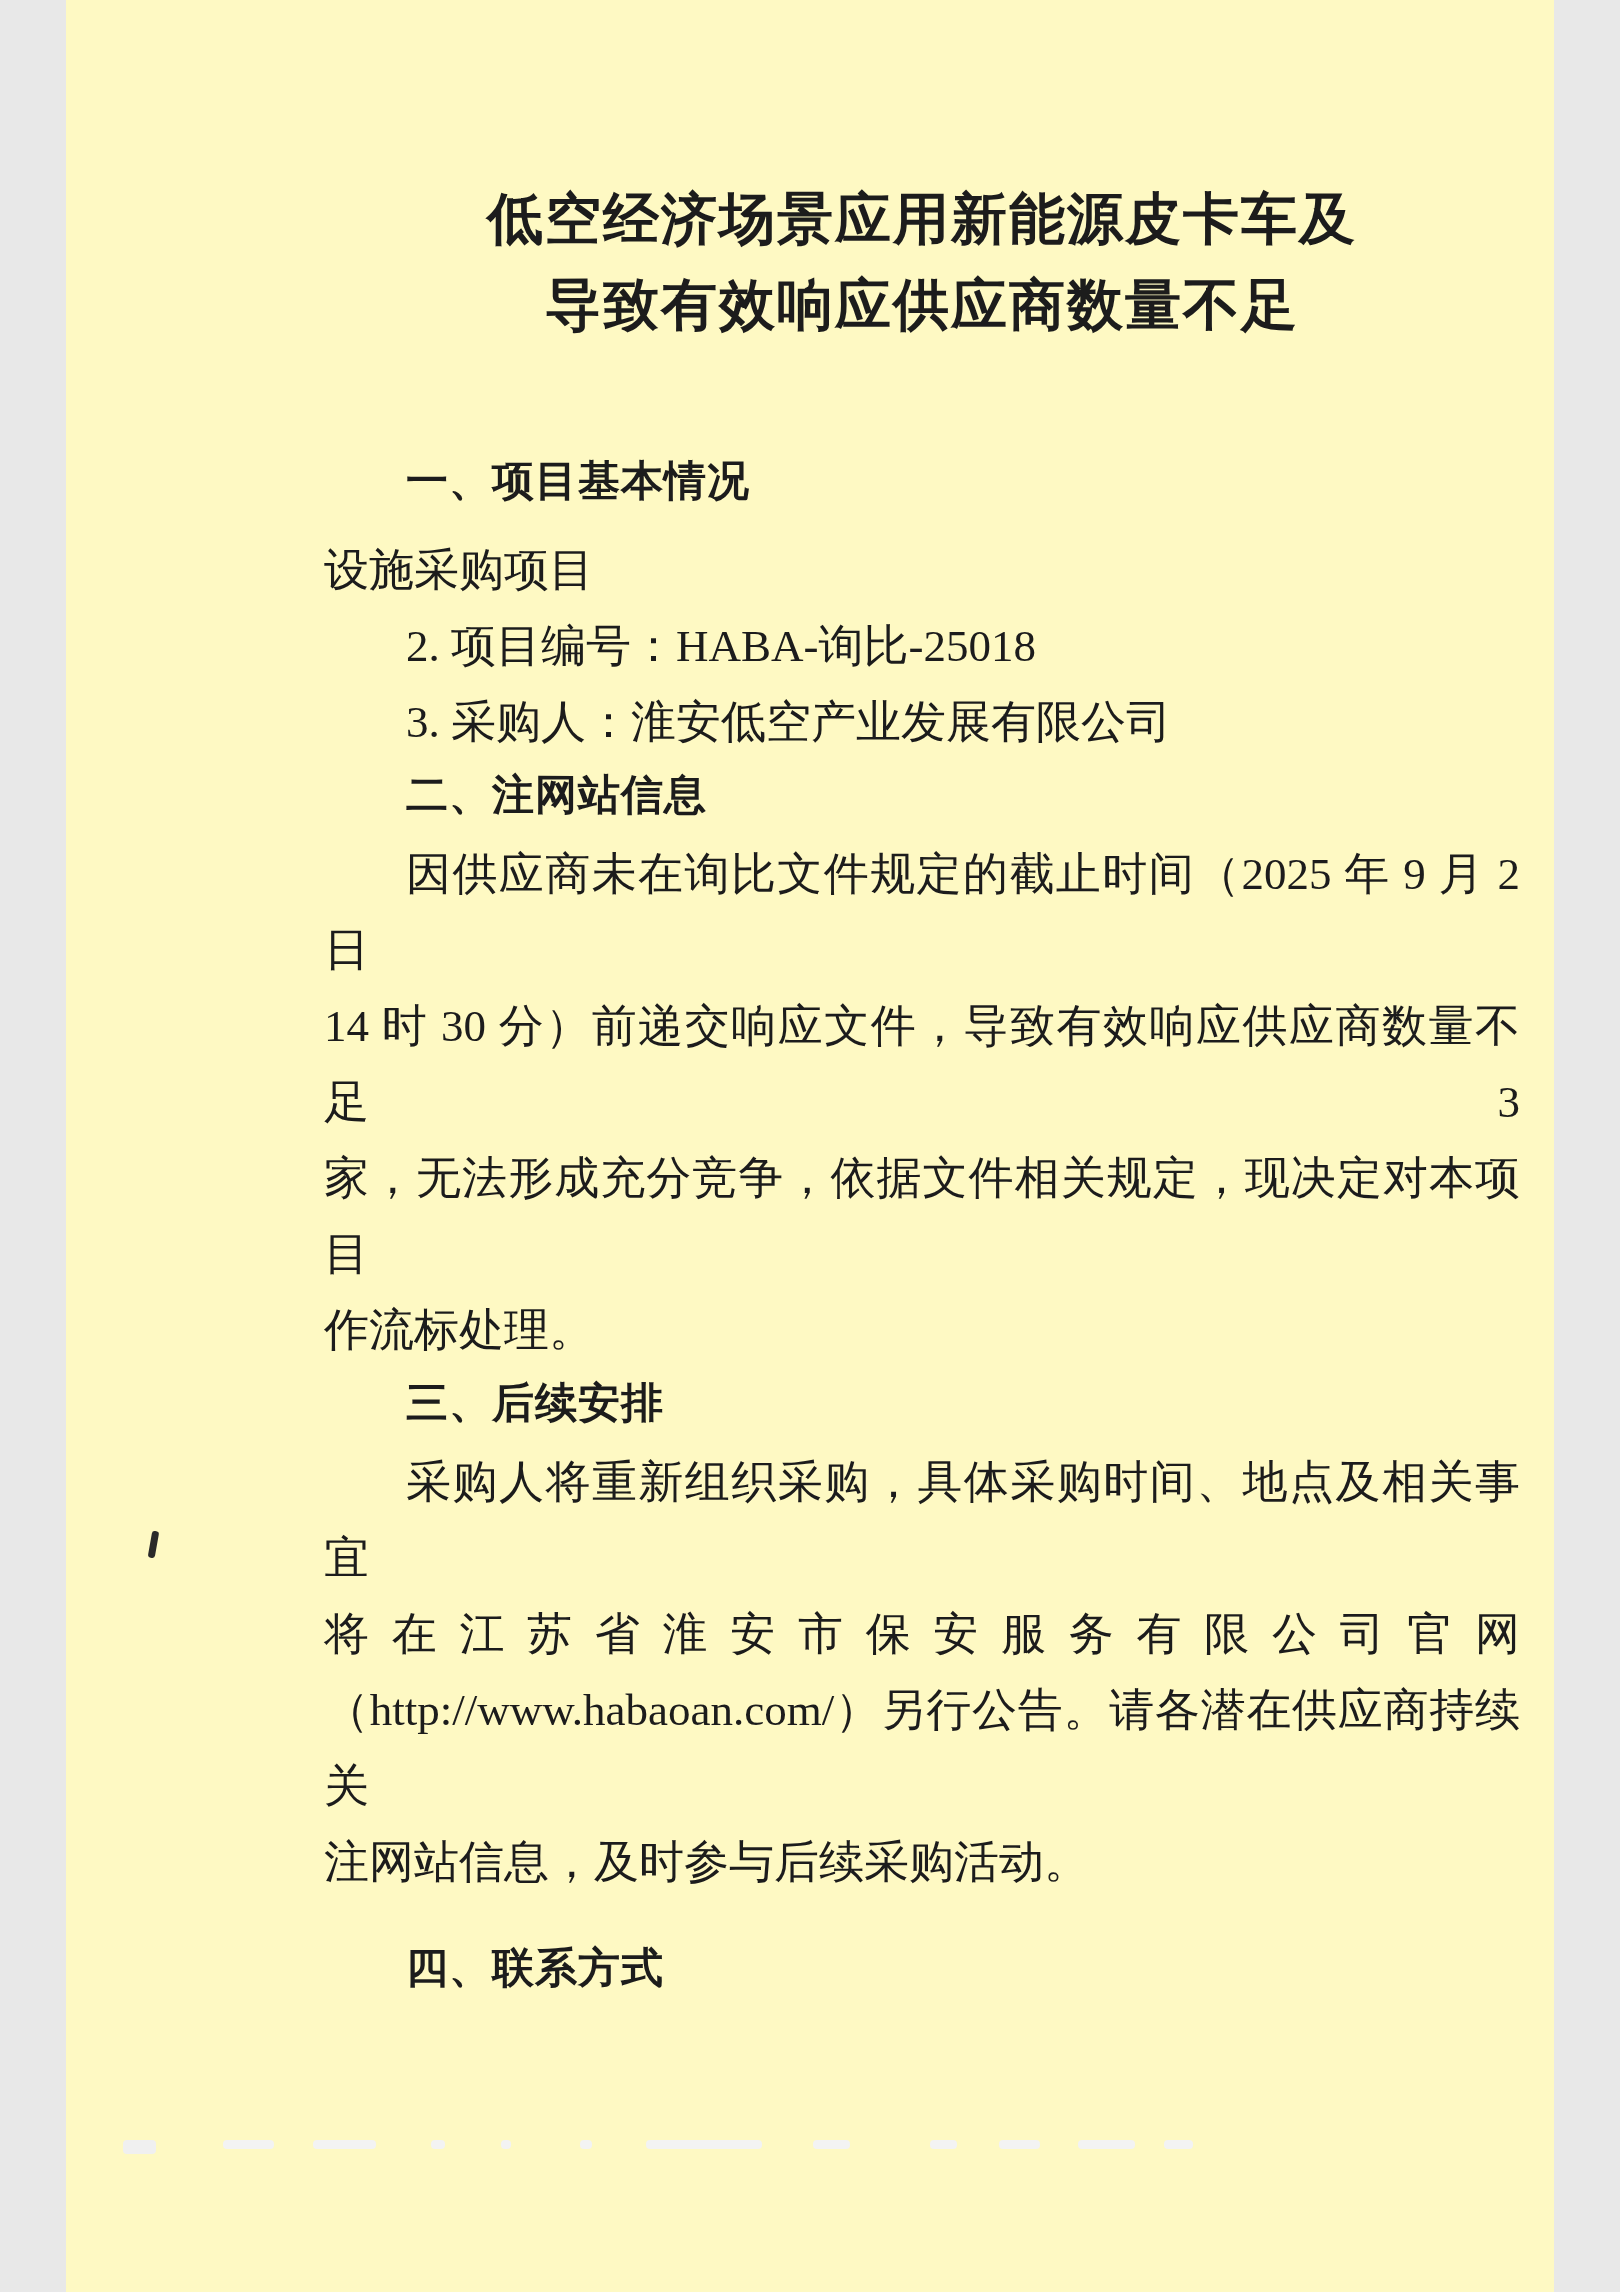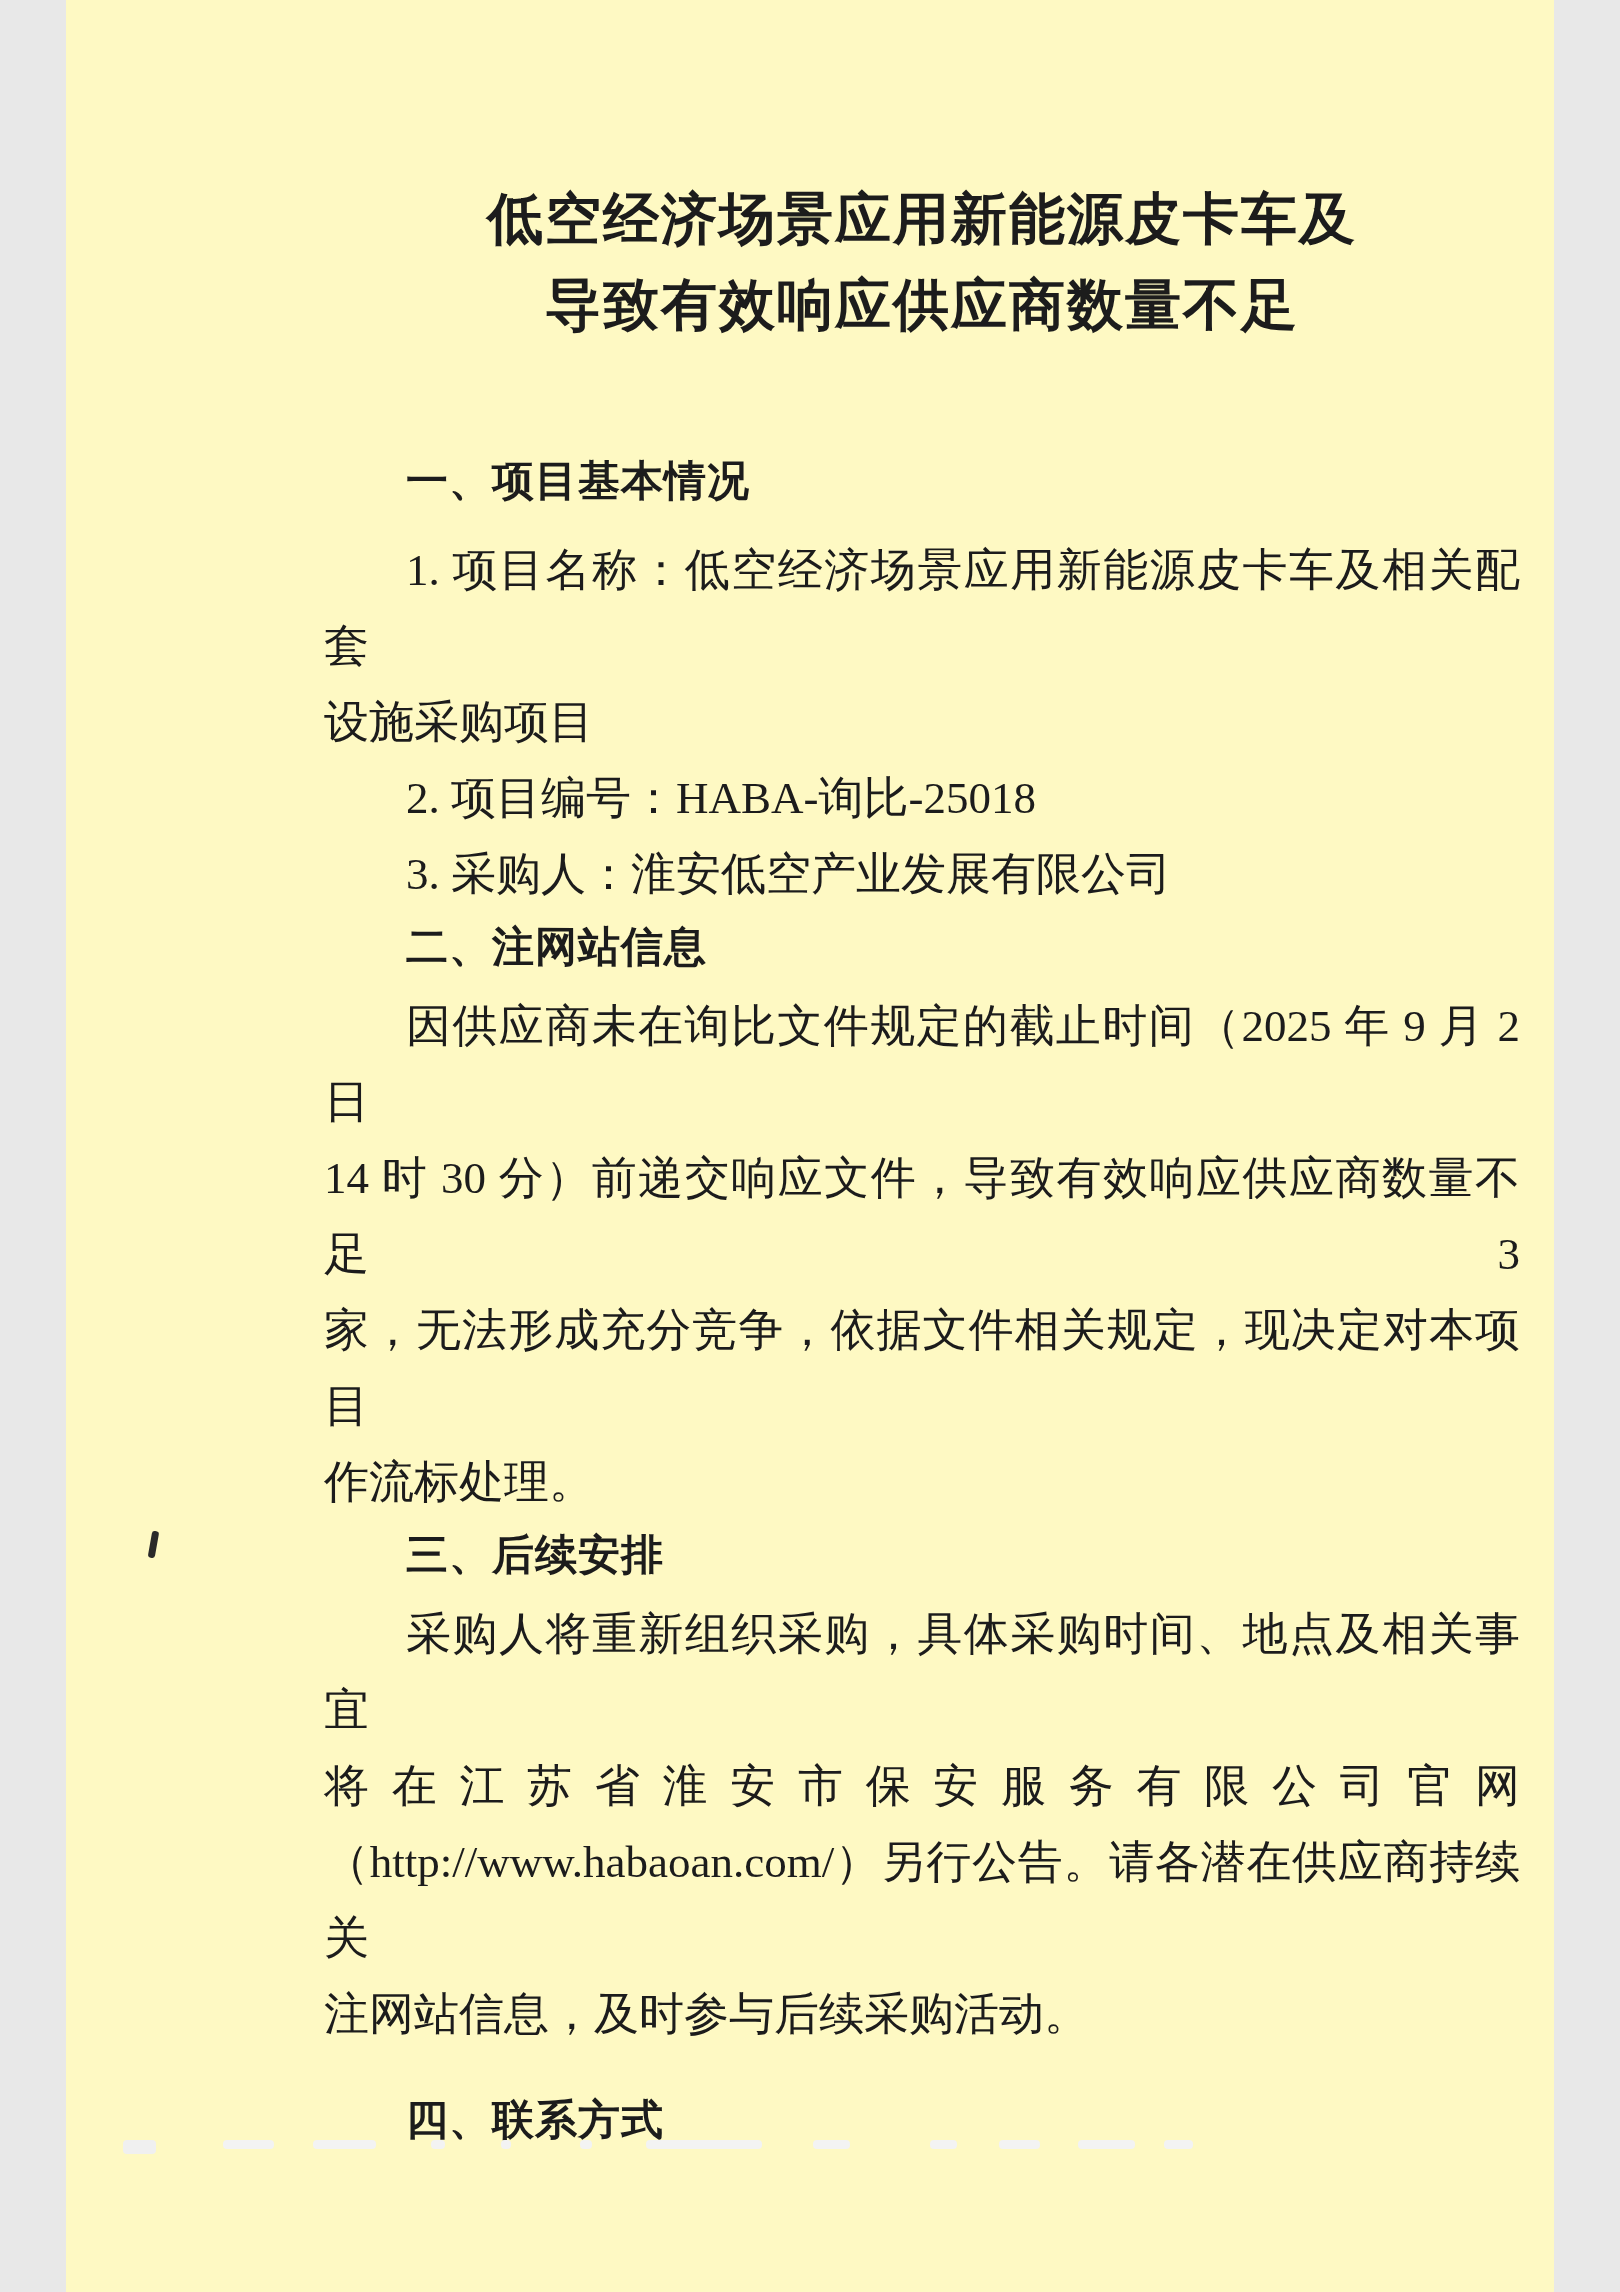--- a/index.html
+++ b/index.html
@@ -100,21 +100,20 @@
 
   <div class="content">
 
     <div class="doc-title">
       <div>低空经济场景应用新能源皮卡车及</div>
       <div>导致有效响应供应商数量不足</div>
     </div>
 
     <div class="head head-1">一、项目基本情况</div>
 
-    <div class="ln ind fill">1. 项目名称：低空经济场景应用新能源皮卡车及相关配套</div>
     <div class="ln">设施采购项目</div>
     <div class="ln ind">2. 项目编号：HABA-询比-25018</div>
     <div class="ln ind">3. 采购人：淮安低空产业发展有限公司</div>
 
     <div class="head head-2">二、注网站信息</div>
 
     <div class="ln ind fill">因供应商未在询比文件规定的截止时间（2025 年 9 月 2 日</div>
     <div class="ln fill">14 时 30 分）前递交响应文件，导致有效响应供应商数量不足 3</div>
     <div class="ln fill">家，无法形成充分竞争，依据文件相关规定，现决定对本项目</div>
     <div class="ln">作流标处理。</div>

